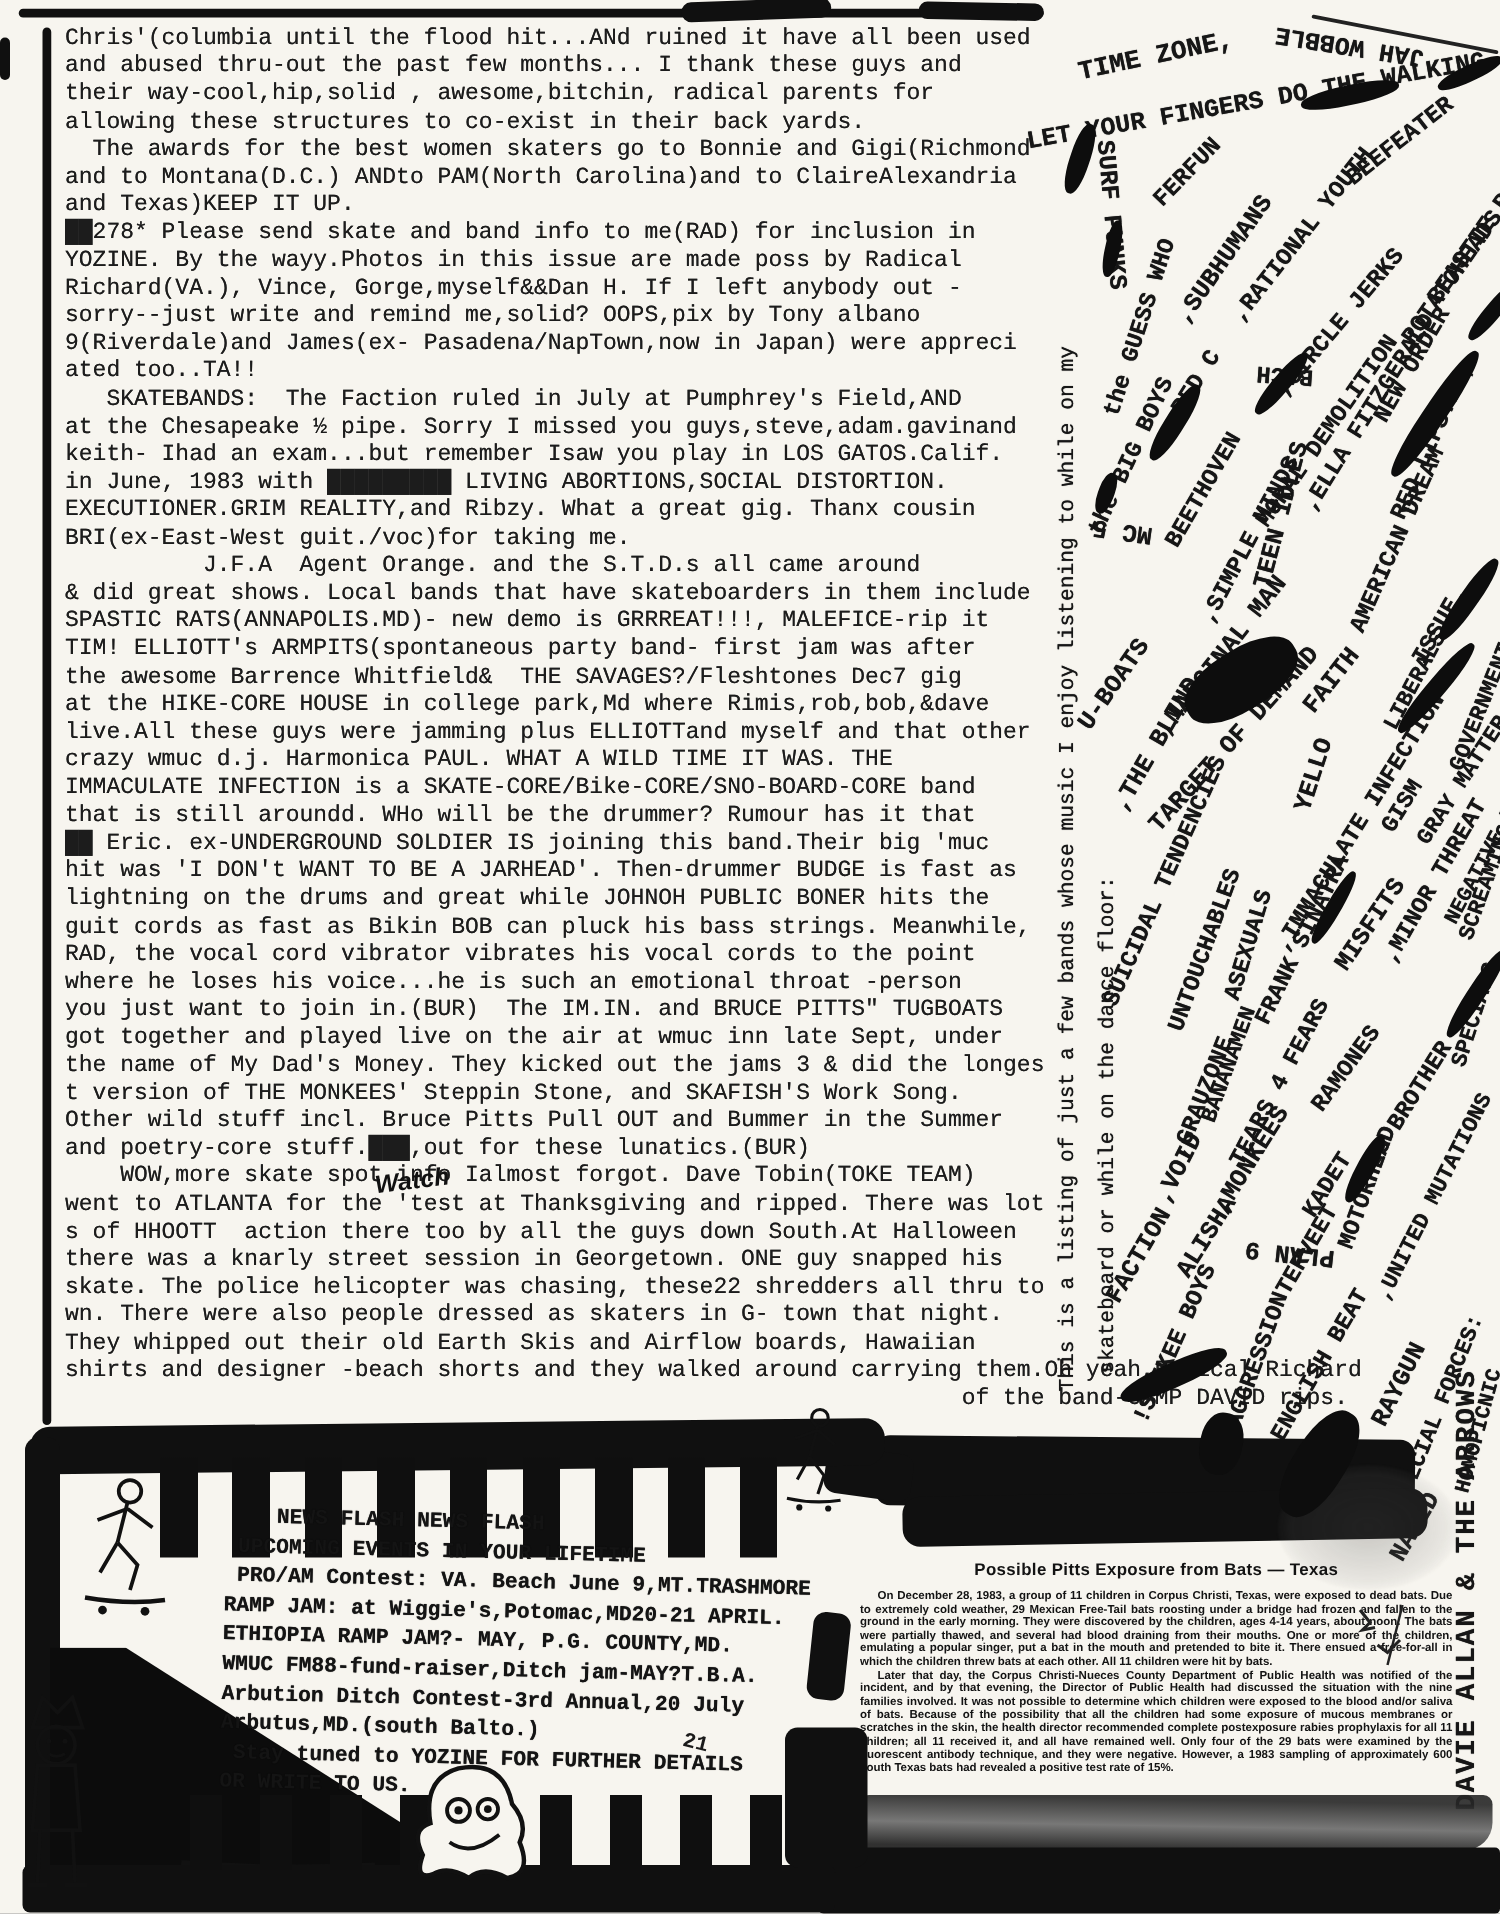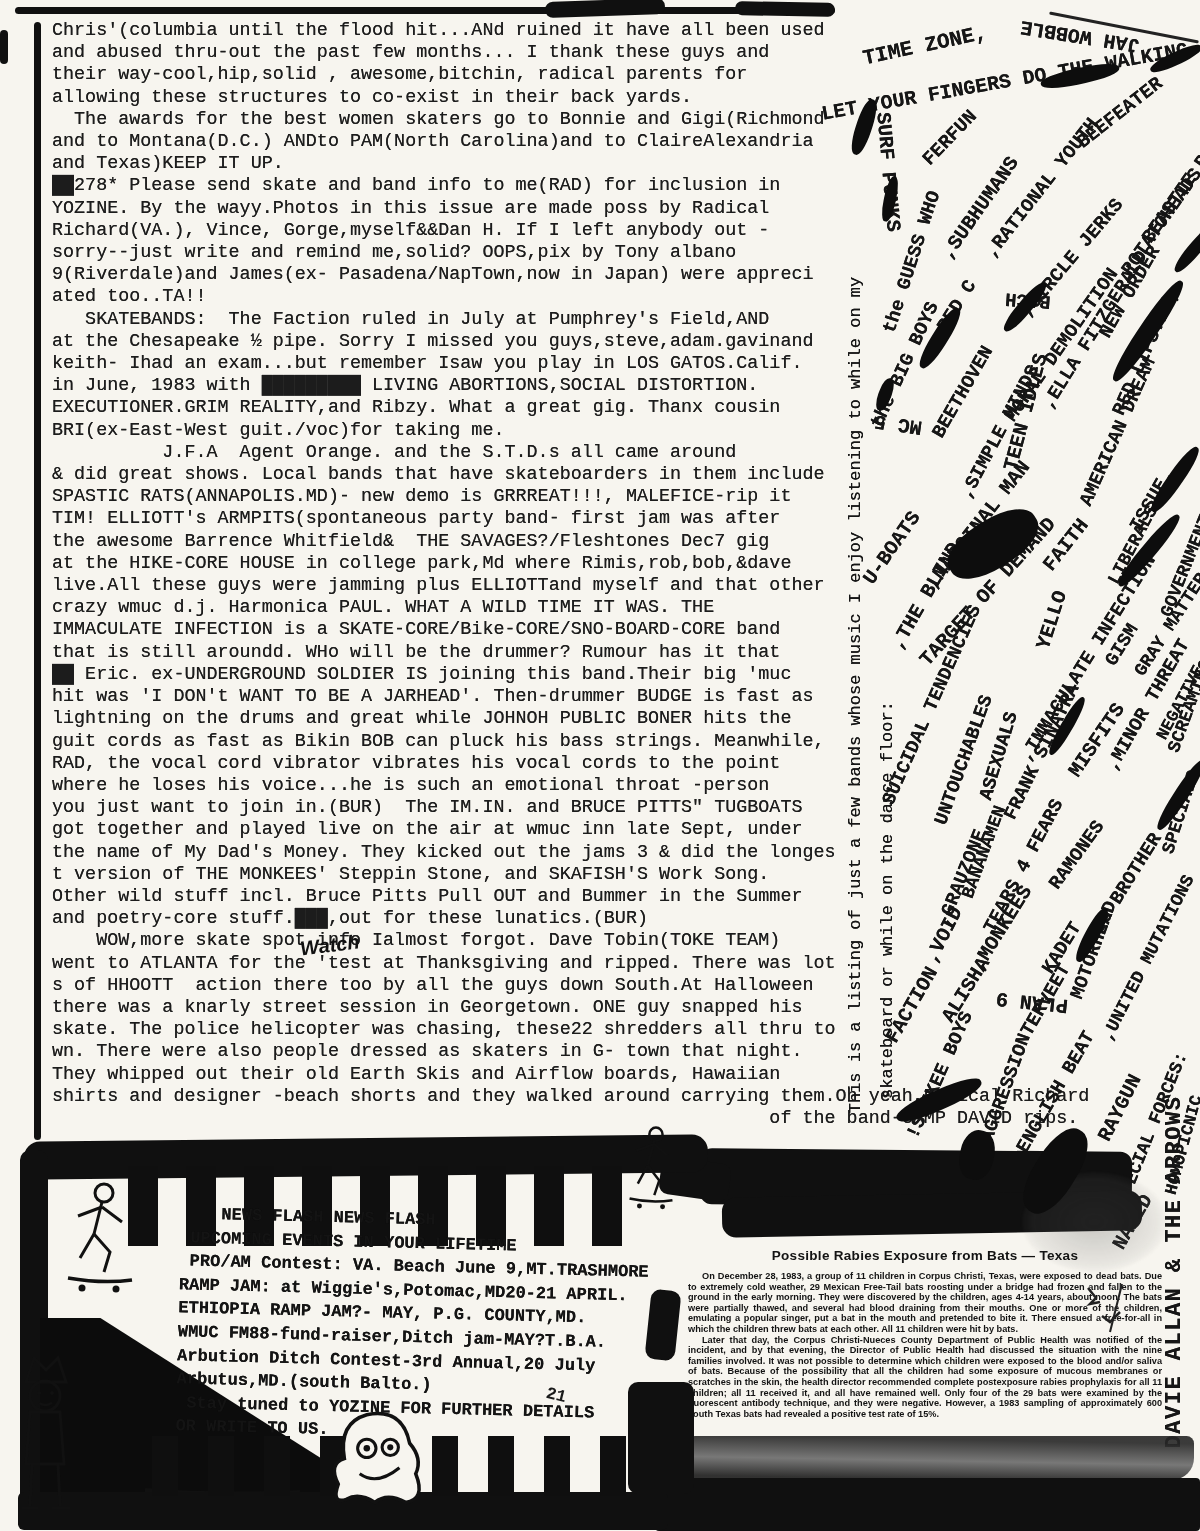--- a/index.html
+++ b/index.html
@@ -178,21 +178,21 @@
     </div>
 
   <span class="band" style="left:1174px;top:1272px;font-size:22px;letter-spacing:1.5px;transform:translate(-50%,-50%) rotate(-90deg);">DAVIE ALLAN &amp; THE ARROWS</span>
 
   <div class="bar" style="left:700px;top:1150px;width:432px;height:56px;border-radius:12px;transform:rotate(.5deg);"></div>
   <div class="bar" style="left:722px;top:1194px;width:420px;height:40px;border-radius:14px;transform:rotate(-1deg);"></div>
   <div class="bar" style="left:660px;top:1160px;width:70px;height:38px;border-radius:10px;transform:rotate(8deg);"></div>
   <div class="smudge"></div>
 
   <div class="article">
-    <h3>Possible Rabies Exposure from Bats — Texas</h3>
+    <h3>Possible Pitts Exposure from Bats — Texas</h3>
     <p>On December 28, 1983, a group of 11 children in Corpus Christi, Texas, were exposed to dead bats. Due to extremely cold weather, 29 Mexican Free-Tail bats roosting under a bridge had frozen and fallen to the ground in the early morning. They were discovered by the children, ages 4-14 years, about noon. The bats were partially thawed, and several had blood draining from their mouths. One or more of the children, emulating a popular singer, put a bat in the mouth and pretended to bite it. There ensued a free-for-all in which the children threw bats at each other. All 11 children were hit by bats.</p>
     <p>Later that day, the Corpus Christi-Nueces County Department of Public Health was notified of the incident, and by that evening, the Director of Public Health had discussed the situation with the nine families involved. It was not possible to determine which children were exposed to the blood and/or saliva of bats. Because of the possibility that all the children had some exposure of mucous membranes or scratches in the skin, the health director recommended complete postexposure rabies prophylaxis for all 11 children; all 11 received it, and all have remained well. Only four of the 29 bats were examined by the fluorescent antibody technique, and they were negative. However, a 1983 sampling of approximately 600 south Texas bats had revealed a positive test rate of 15%.</p>
   </div>
 
   <svg style="left:1082px;top:1282px;" width="48" height="54" viewBox="0 0 48 54">
     <polyline points="6,6 14,16 8,22 18,20" fill="none" stroke="#222" stroke-width="2.5"></polyline>
     <line x1="40" y1="2" x2="28" y2="50" stroke="#222" stroke-width="2"></line>
     <polyline points="20,34 28,40 38,30" fill="none" stroke="#222" stroke-width="2.5"></polyline>
   </svg>
 

